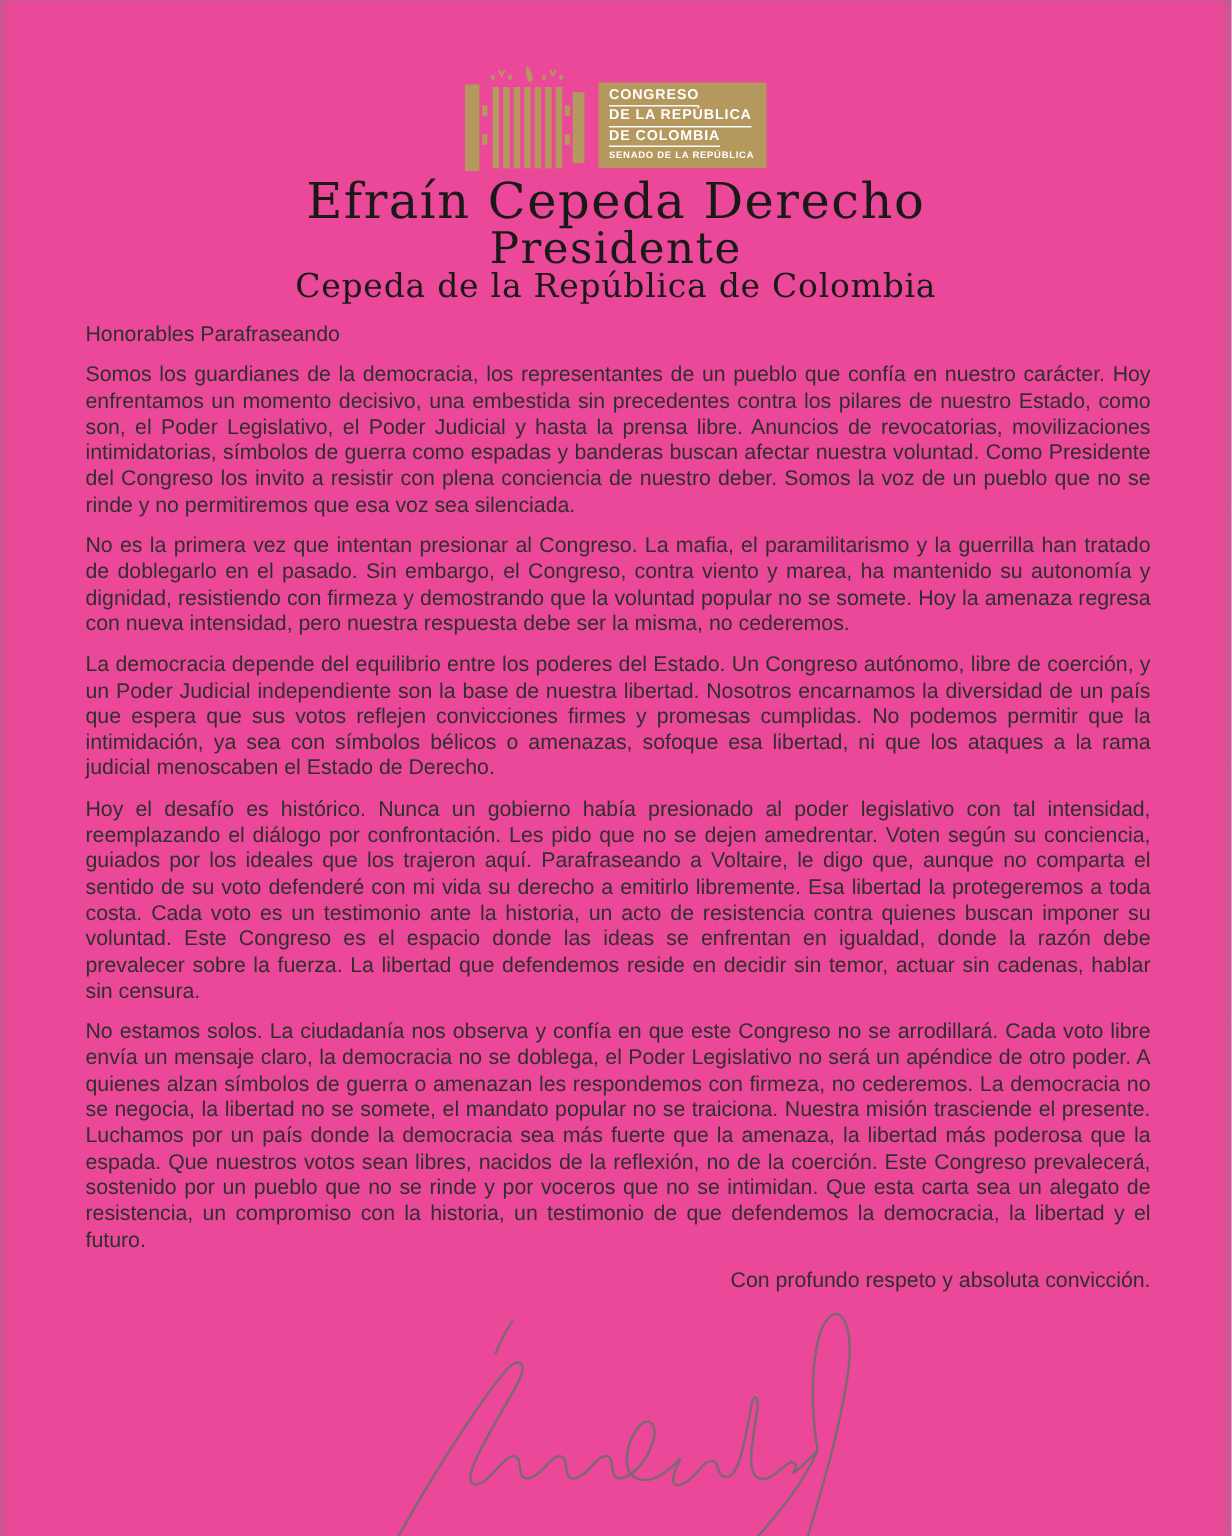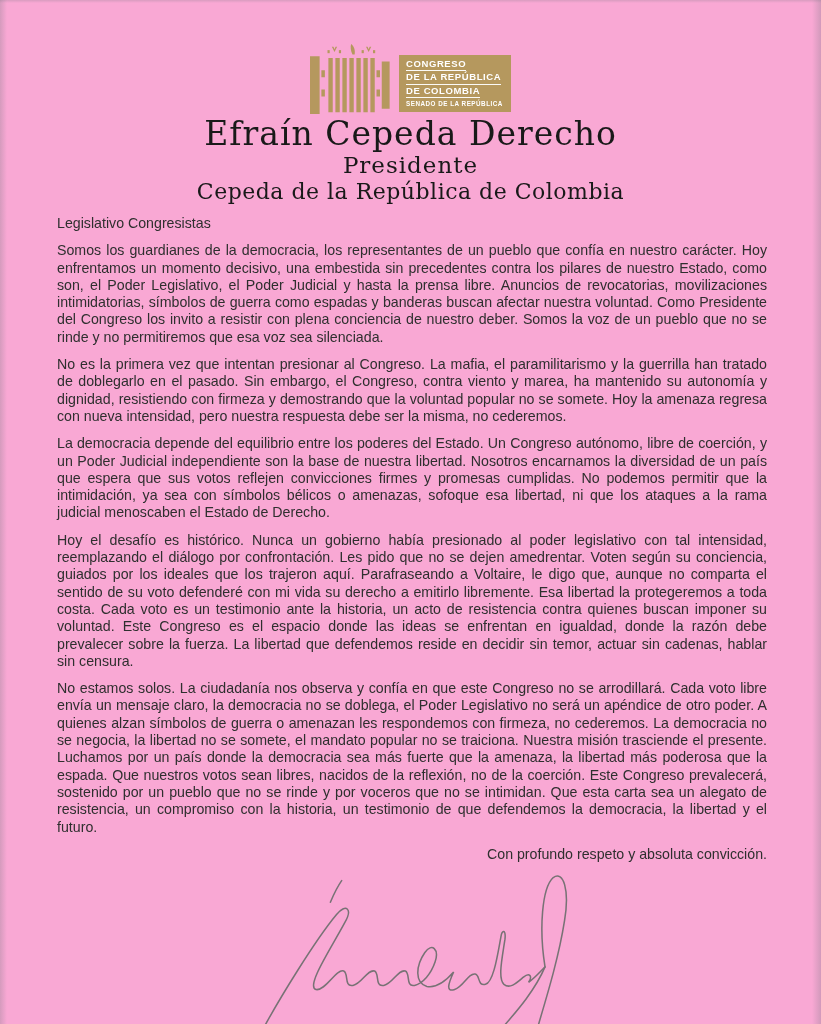--- a/index.html
+++ b/index.html
@@ -1,19 +1,19 @@
 <!DOCTYPE html>
 <html><head>
 <meta charset="utf-8">
 <style>
   html,body{margin:0;padding:0;background:#e9e9ec;}
   .photo{
     position:relative;
     width:821px;height:1024px;
-    background:#f9a8d4;
+    background:#ec4899;
     overflow:hidden;
     font-family:"Liberation Sans", sans-serif;
     color:#2e2e2e;
   }
   
   .edge-left{position:absolute;left:0;top:0;width:7px;height:100%;
     background:linear-gradient(to right, rgba(120,120,130,0.28), rgba(120,120,130,0));}
   .edge-right{position:absolute;right:0;top:0;width:9px;height:100%;
     background:linear-gradient(to left, rgba(120,120,130,0.30), rgba(120,120,130,0));}
   .edge-top{position:absolute;left:0;top:0;width:100%;height:3px;
@@ -37,21 +37,21 @@
     color:#ffffff;font-weight:bold;font-size:6.3px;line-height:10px;
     letter-spacing:0.5px;margin-top:1px;white-space:nowrap;
   }
   .display-name{
     font-family:"DejaVu Serif", serif;
     font-size:33px;line-height:36px;color:#191919;letter-spacing:1px;
     margin-top:2px;
   }
   .display-role{
     font-family:"DejaVu Serif", serif;
-    font-size:23px;line-height:26px;color:#191919;letter-spacing:1px;
+    font-size:29px;line-height:26px;color:#191919;letter-spacing:1px;
   }
   .display-org{
     font-family:"DejaVu Serif", serif;
     font-size:22px;line-height:27px;color:#191919;letter-spacing:0.5px;
   }
 
   
   .letter-body{
     width:710px;margin:0 auto 0 57px;
     font-size:14.2px;line-height:17.3px;text-align:justify;
@@ -114,21 +114,21 @@
         <div class="logo-line">DE COLOMBIA</div>
         <div class="logo-sub">SENADO DE LA REPÚBLICA</div>
       </div>
     </div>
     <div class="display-name">Efraín Cepeda Derecho</div>
     <div class="display-role">Presidente</div>
     <div class="display-org">Cepeda de la República de Colombia</div>
   </header>
 
   <main class="letter-body">
-    <p class="salutation">Legislativo Congresistas</p>
+    <p class="salutation">Honorables Parafraseando</p>
     <p class="para">Somos los guardianes de la democracia, los representantes de un pueblo que confía en nuestro carácter. Hoy enfrentamos un momento decisivo, una embestida sin precedentes contra los pilares de nuestro Estado, como son, el Poder Legislativo, el Poder Judicial y hasta la prensa libre. Anuncios de revocatorias, movilizaciones intimidatorias, símbolos de guerra como espadas y banderas buscan afectar nuestra voluntad. Como Presidente del Congreso los invito a resistir con plena conciencia de nuestro deber. Somos la voz de un pueblo que no se rinde y no permitiremos que esa voz sea silenciada.</p>
     <p class="para">No es la primera vez que intentan presionar al Congreso. La mafia, el paramilitarismo y la guerrilla han tratado de doblegarlo en el pasado. Sin embargo, el Congreso, contra viento y marea, ha mantenido su autonomía y dignidad, resistiendo con firmeza y demostrando que la voluntad popular no se somete. Hoy la amenaza regresa con nueva intensidad, pero nuestra respuesta debe ser la misma, no cederemos.</p>
     <p class="para">La democracia depende del equilibrio entre los poderes del Estado. Un Congreso autónomo, libre de coerción, y un Poder Judicial independiente son la base de nuestra libertad. Nosotros encarnamos la diversidad de un país que espera que sus votos reflejen convicciones firmes y promesas cumplidas. No podemos permitir que la intimidación, ya sea con símbolos bélicos o amenazas, sofoque esa libertad, ni que los ataques a la rama judicial menoscaben el Estado de Derecho.</p>
     <p class="para">Hoy el desafío es histórico. Nunca un gobierno había presionado al poder legislativo con tal intensidad, reemplazando el diálogo por confrontación. Les pido que no se dejen amedrentar. Voten según su conciencia, guiados por los ideales que los trajeron aquí. Parafraseando a Voltaire, le digo que, aunque no comparta el sentido de su voto defenderé con mi vida su derecho a emitirlo libremente. Esa libertad la protegeremos a toda costa. Cada voto es un testimonio ante la historia, un acto de resistencia contra quienes buscan imponer su voluntad. Este Congreso es el espacio donde las ideas se enfrentan en igualdad, donde la razón debe prevalecer sobre la fuerza. La libertad que defendemos reside en decidir sin temor, actuar sin cadenas, hablar sin censura.</p>
     <p class="para">No estamos solos. La ciudadanía nos observa y confía en que este Congreso no se arrodillará. Cada voto libre envía un mensaje claro, la democracia no se doblega, el Poder Legislativo no será un apéndice de otro poder. A quienes alzan símbolos de guerra o amenazan les respondemos con firmeza, no cederemos. La democracia no se negocia, la libertad no se somete, el mandato popular no se traiciona. Nuestra misión trasciende el presente. Luchamos por un país donde la democracia sea más fuerte que la amenaza, la libertad más poderosa que la espada. Que nuestros votos sean libres, nacidos de la reflexión, no de la coerción. Este Congreso prevalecerá, sostenido por un pueblo que no se rinde y por voceros que no se intimidan. Que esta carta sea un alegato de resistencia, un compromiso con la historia, un testimonio de que defendemos la democracia, la libertad y el futuro.</p>
     <p class="closing">Con profundo respeto y absoluta convicción.</p>
   </main>
 
   <div class="signature-wrap">
     <svg width="380" height="170" viewBox="0 0 370 165" xmlns="http://www.w3.org/2000/svg">

